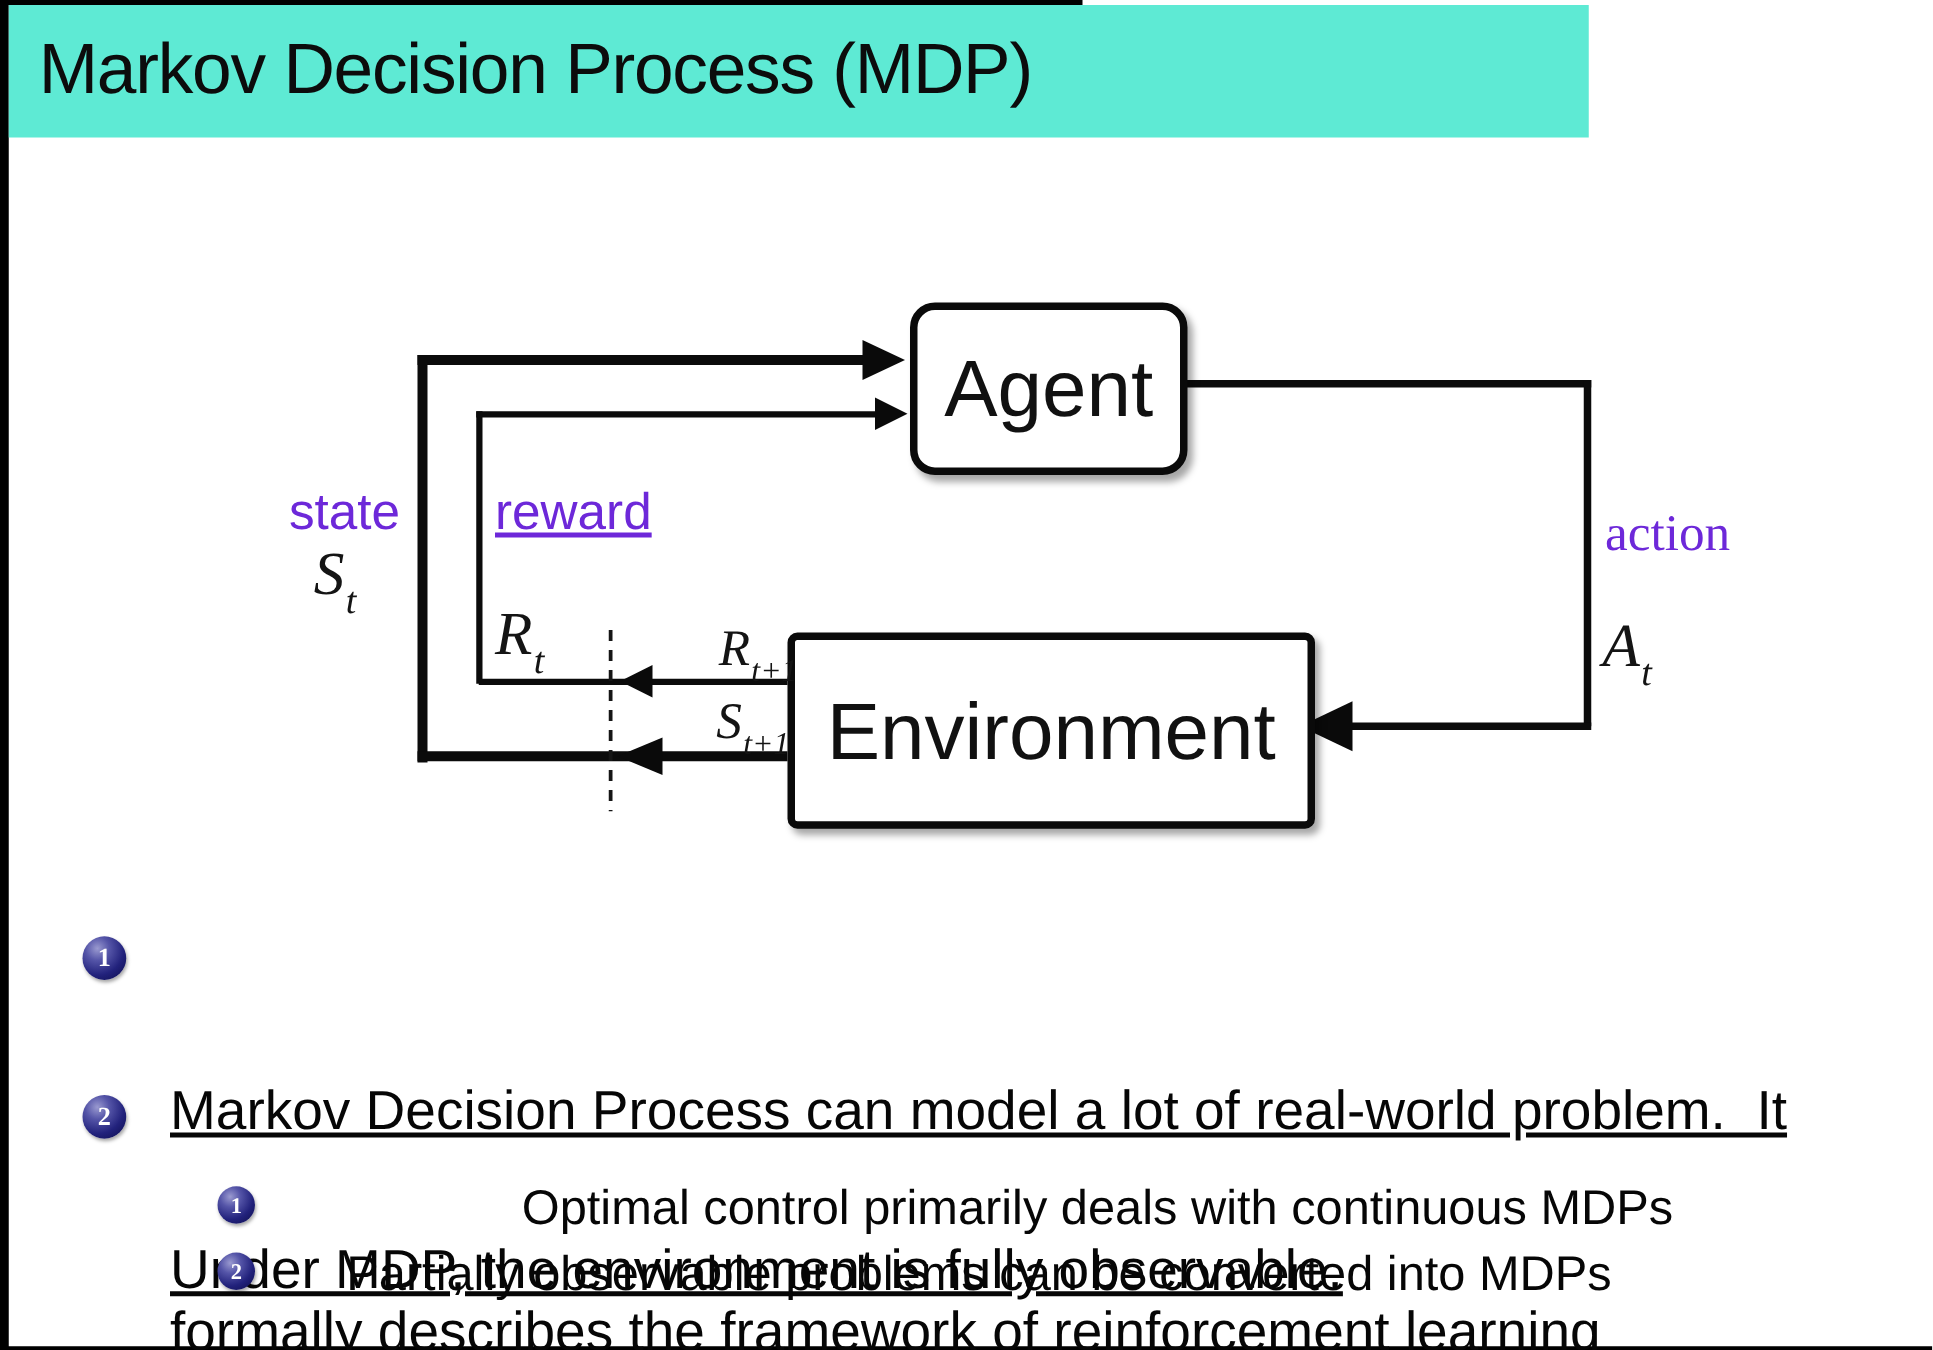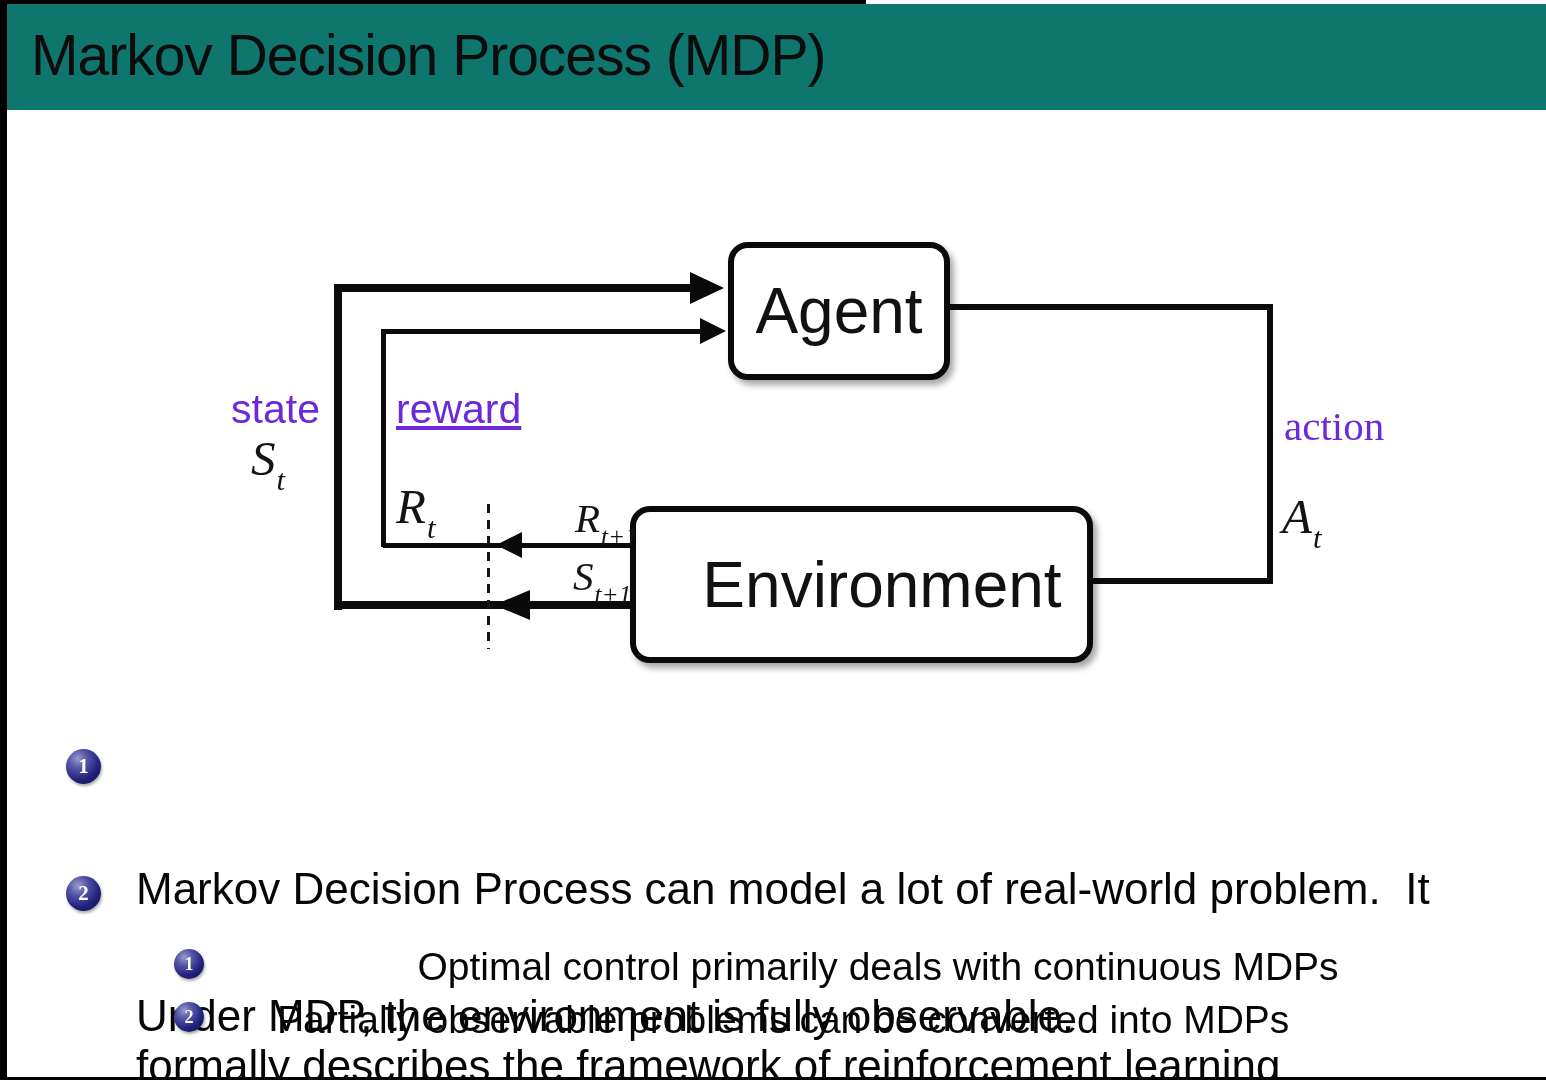--- a/index.html
+++ b/index.html
@@ -6,32 +6,32 @@
   #slide{
     position:relative;width:1546px;height:1080px;background:#ffffff;overflow:hidden;
     font-family:"Liberation Sans","DejaVu Sans",sans-serif;color:#0d0d0d;
   }
   
   .edge{position:absolute;background:#000;}
   #edge-left{left:0;top:0;width:7px;height:1080px;}
   #edge-top{left:0;top:0;width:866px;height:4px;}
   #edge-bottom{left:0;top:1077px;width:1546px;height:3px;}
   
-  #titlebar{position:absolute;left:7px;top:4px;width:1539px;height:106px;background:#0f766e;}
+  #titlebar{position:absolute;left:7px;top:4px;width:1264px;height:106px;background:#5eead4;}
   #title{position:absolute;left:24px;top:18px;font-size:57px;color:#0c0c0c;letter-spacing:-1px;}
   
   .ln{position:absolute;background:#0b0b0b;}
   .box{
     position:absolute;background:#ffffff;border:6px solid #0a0a0a;
     box-shadow:4px 5px 6px rgba(0,0,0,0.35);
     display:flex;align-items:center;justify-content:center;
     font-size:64px;color:#111;
   }
   #agent-box{left:728px;top:242px;width:210px;height:126px;border-radius:20px;}
-  #env-box{left:630px;top:506px;width:410px;height:145px;border-radius:20px;padding-left:41px;}
+  #env-box{left:630px;top:506px;width:410px;height:145px;border-radius:8px;}
   .tri{position:absolute;width:0;height:0;}
   .tri-r{border-top-style:solid;border-bottom-style:solid;border-top-color:transparent;border-bottom-color:transparent;border-left-style:solid;border-left-color:#0a0a0a;}
   .tri-l{border-top-style:solid;border-bottom-style:solid;border-top-color:transparent;border-bottom-color:transparent;border-right-style:solid;border-right-color:#0a0a0a;}
   #dash-divider{
     position:absolute;left:487px;top:504px;width:3px;height:145px;
     background:repeating-linear-gradient(to bottom,#151515 0 9px,transparent 9px 16px);
   }
   .dlabel{position:absolute;font-size:41px;color:#6d28d9;white-space:nowrap;}
   .math{position:absolute;font-family:"Liberation Serif","DejaVu Serif",serif;font-style:italic;color:#141414;white-space:nowrap;}
   .math-big{font-size:49px;}
@@ -41,21 +41,21 @@
   .ball{
     position:absolute;border-radius:50%;
     background:radial-gradient(circle at 34% 28%, #9a9ad0 0%, #5555a8 28%, #22227c 62%, #0b0b48 100%);
     color:#ffffff;display:flex;align-items:center;justify-content:center;
     font-family:"Liberation Serif","DejaVu Serif",serif;font-weight:bold;
     box-shadow:1px 2px 3px rgba(0,0,0,0.35);
   }
   .ball-main{width:35px;height:35px;font-size:21px;}
   .ball-sub{width:30px;height:30px;font-size:18px;}
   .btext{position:absolute;font-size:44px;line-height:59px;color:#060606;white-space:pre-wrap;}
-  .btext .bline{display:block;}
+  .btext .bline{display:block;text-decoration:underline;}
   .stext{position:absolute;font-size:39px;line-height:53px;color:#060606;white-space:pre-wrap;}
 </style>
 </head>
 <body>
 
 <div id="slide">
 
   <div class="edge" id="edge-top"></div>
   <div class="edge" id="edge-left"></div>
   <div class="edge" id="edge-bottom"></div>

